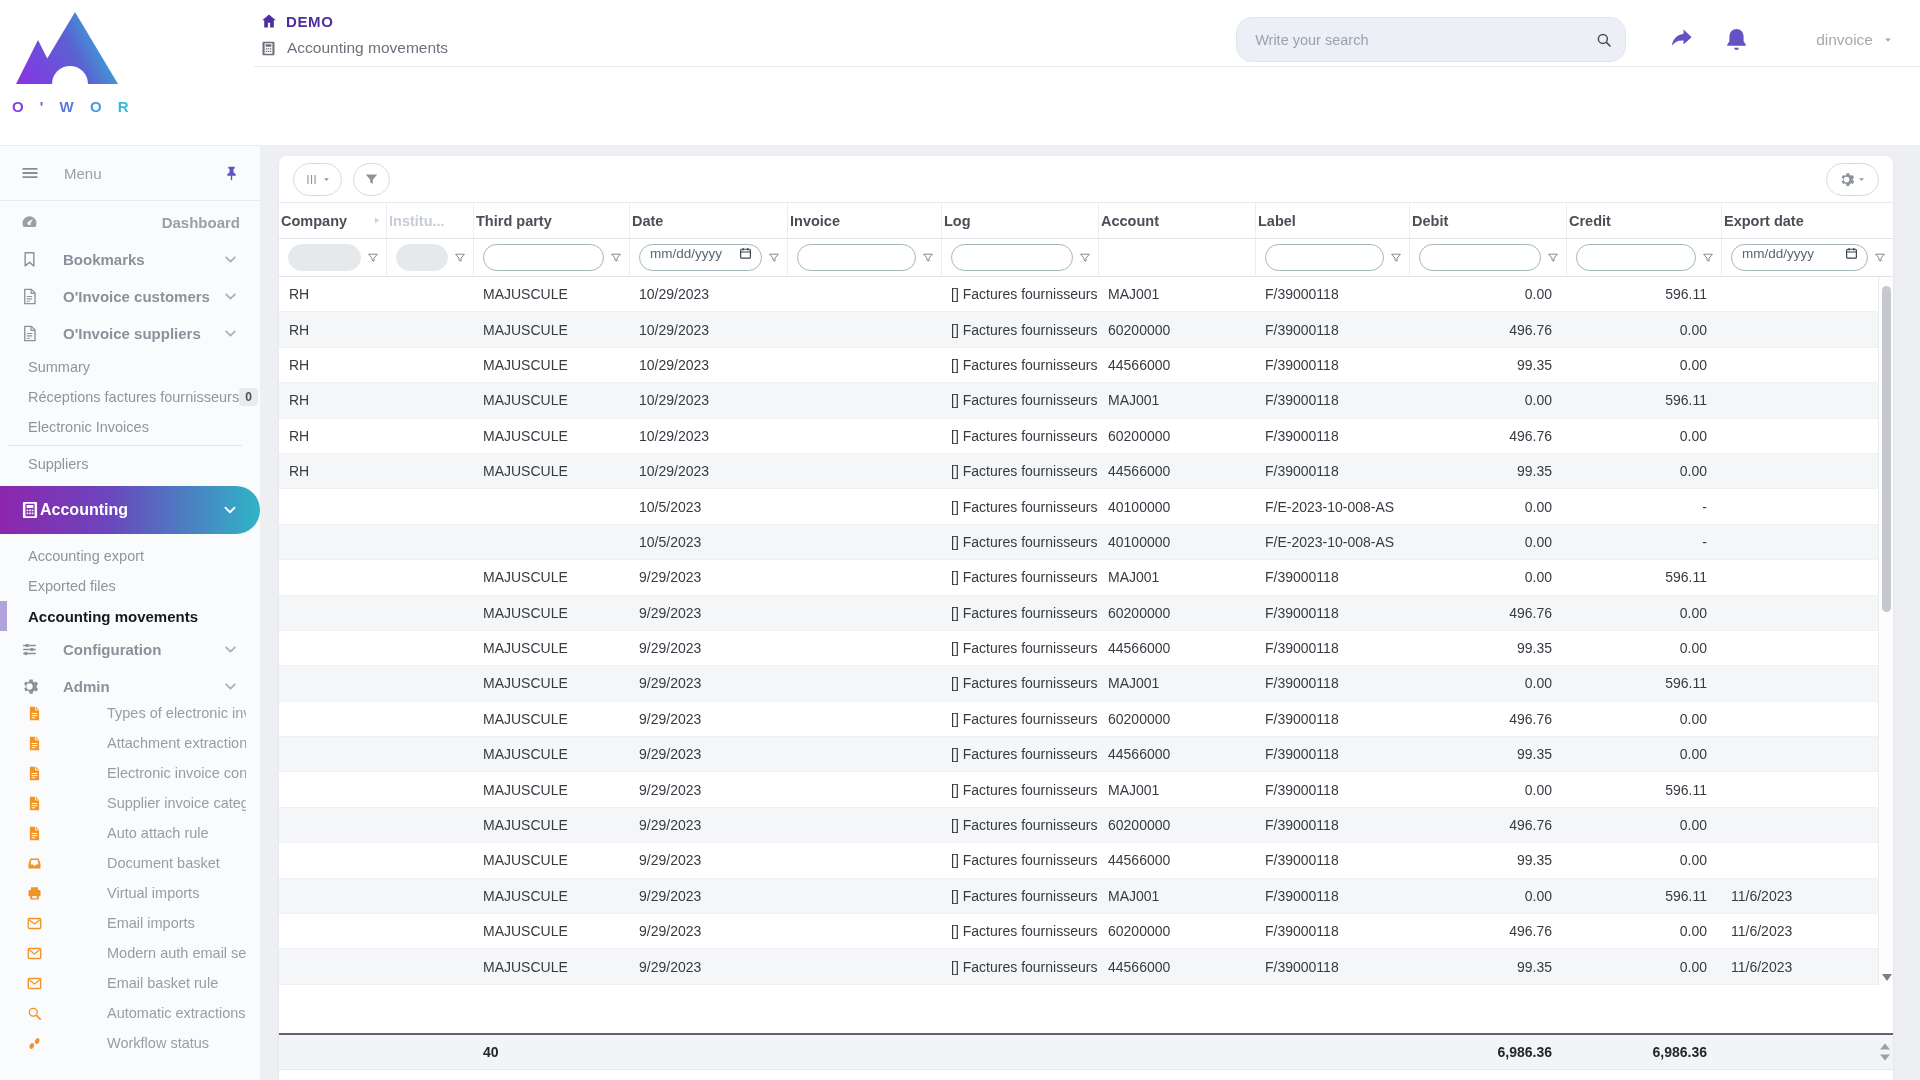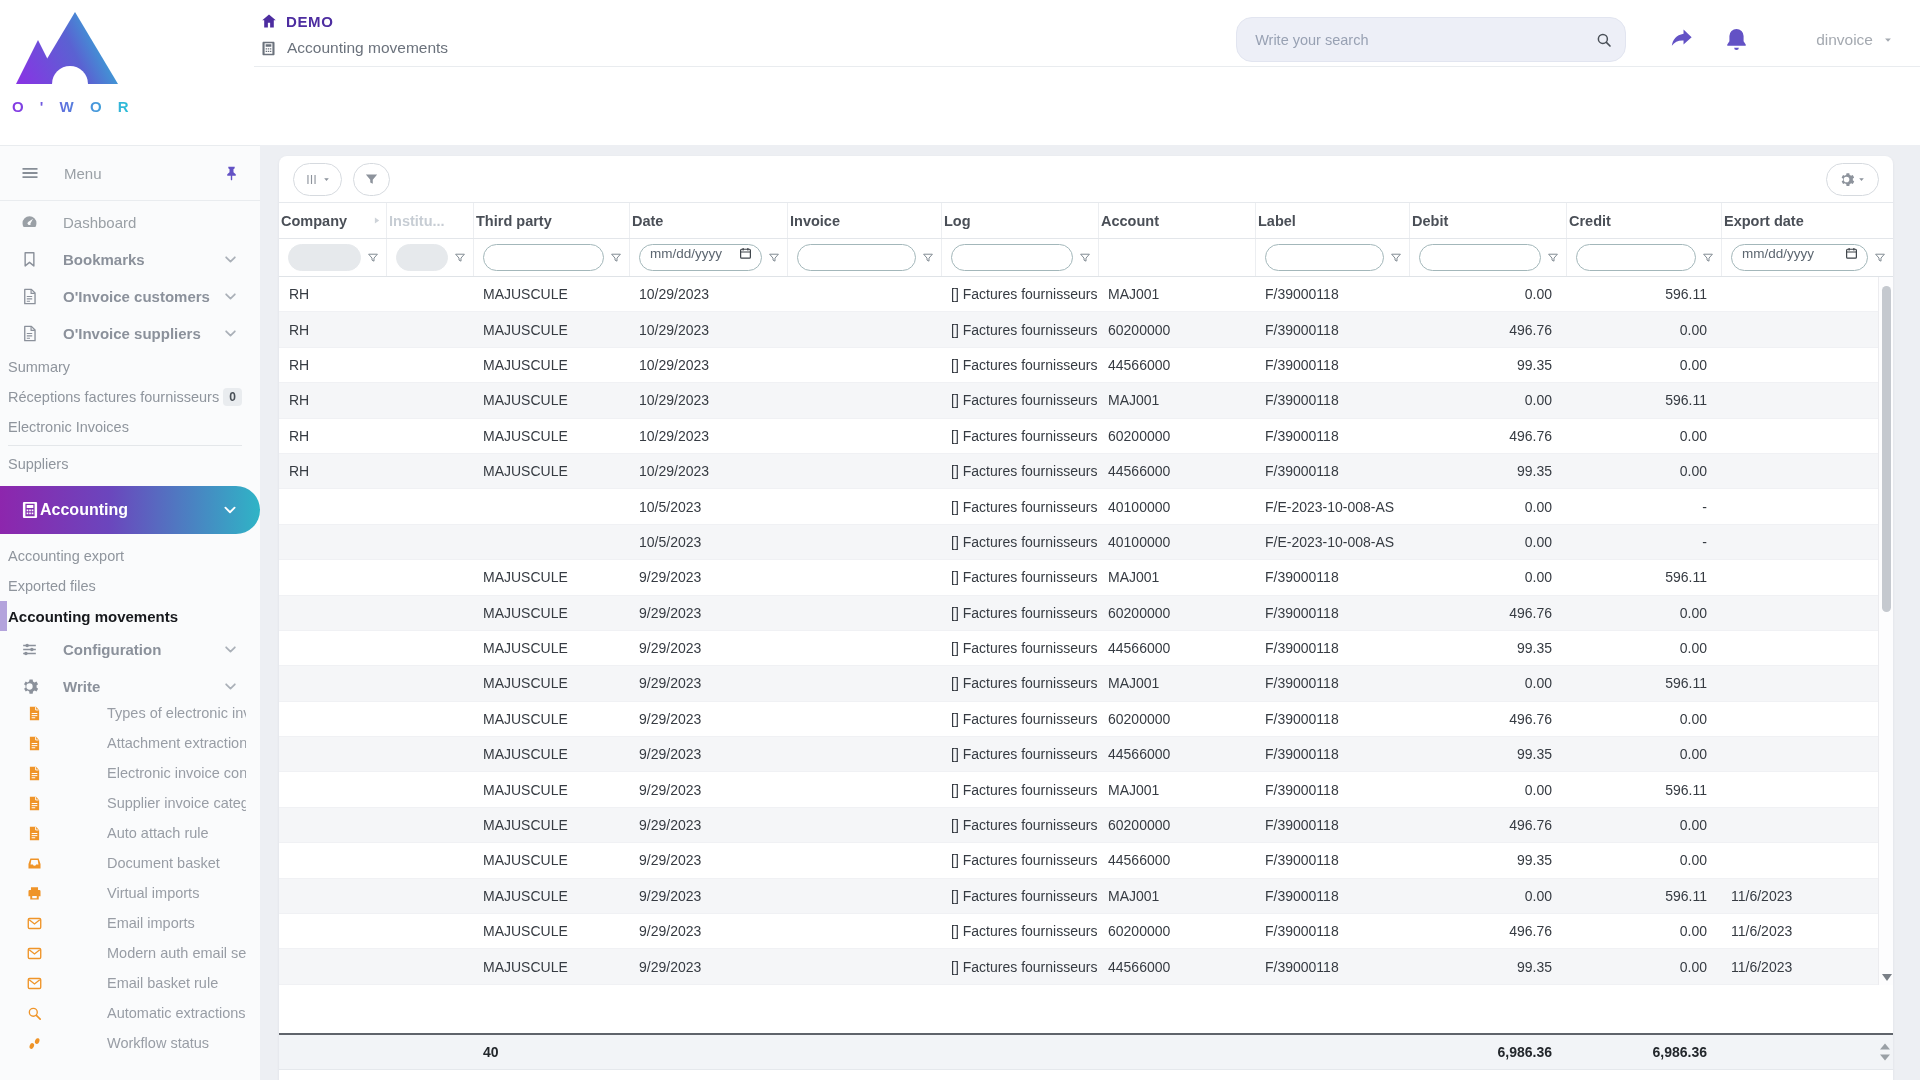--- a/index.html
+++ b/index.html
@@ -41,25 +41,25 @@
   
   .sidebar { background:#fafbfc; overflow:hidden; }
   .menu-row { height:56px; border-top:1px solid #e9ecef; border-bottom:1px solid #e9ecef;
     display:flex; align-items:center; padding:0 20px; }
   .menu-row .ham { width:20px; height:20px; color:#878e97; }
   .menu-row .lbl { margin-left:24px; color:#9aa0a6; font-size:15px; }
   .menu-row .pin { margin-left:auto; width:17px; height:17px; color:#6352c5; }
   .nav { padding-top:3px; }
   .s-item { height:37px; display:flex; align-items:center; padding:0 20px; color:#8b919b;
     font-weight:700; font-size:15px; white-space:nowrap; }
-  .s-item.regular { font-weight:400; color:#9aa0a6; }
+  .s-item.regular { font-weight:700; color:#9aa0a6;justify-content:space-between; }
   .s-item .ic { width:19px; height:19px; flex:0 0 auto; }
   .s-item .lbl { margin-left:24px; overflow:hidden; }
   .chev { margin-left:auto; width:15px; height:15px; color:#aab0b8; flex:0 0 auto; }
-  .s-sub { height:30px; display:flex; align-items:center; padding:0 18px 0 8px; color:#8f959d;
+  .s-sub { height:30px; display:flex; align-items:center; padding:0 18px 0 28px; color:#8f959d;
     font-size:14.5px; white-space:nowrap; position:relative; }
   .s-sub .badge { margin-left:auto; background:#e9ecef; color:#495057; border-radius:4px;
     font-size:12px; font-weight:700; padding:2px 6px; }
   .s-sub.active { font-weight:800; color:#17191d; font-size:15px; }
   .s-sub.active::before { content:''; position:absolute; left:0; top:0; bottom:0; width:7px; background:#b3a3dc; }
   .s-div { height:1px; background:#e4e7ea; margin:3px 18px 3px 8px; }
   .s-grad { height:48px; margin:7px 0; display:flex; align-items:center; padding:0 20px;
     color:#fff; font-weight:700; font-size:16px; border-radius:0 26px 26px 0;
     background:linear-gradient(90deg,#8d26ad 0%,#6b46bd 42%,#2fb4c6 100%); }
   .s-grad .ic { width:20px; height:20px; }
@@ -276,21 +276,21 @@
           </svg>
           <span class="lbl">Configuration</span>
           <svg class="ic chev" viewBox="0 0 24 24">
             <path d="M6.5 9.2 12 14.7l5.5-5.5" fill="none" stroke="currentColor" stroke-width="2.2" stroke-linecap="round" stroke-linejoin="round"></path>
           </svg>
         </div>
         <div class="s-item">
           <svg class="ic " viewBox="0 0 24 24">
             <path fill="currentColor" fill-rule="evenodd" d="M12 8a4 4 0 1 0 4 4 4 4 0 0 0-4-4zm9 4a7 7 0 0 1-.1 1.2l2 1.6-2 3.4-2.4-1a7 7 0 0 1-2 1.2L16 21h-4l-.4-2.6a7 7 0 0 1-2-1.2l-2.4 1-2-3.4 2-1.6A7 7 0 0 1 7 12a7 7 0 0 1 .1-1.2l-2-1.6 2-3.4 2.4 1a7 7 0 0 1 2-1.2L12 3h4l.4 2.6a7 7 0 0 1 2 1.2l2.4-1 2 3.4-2 1.6A7 7 0 0 1 21 12z"></path>
           </svg>
-          <span class="lbl">Write</span>
+          <span class="lbl">Admin</span>
           <svg class="ic chev" viewBox="0 0 24 24">
             <path d="M6.5 9.2 12 14.7l5.5-5.5" fill="none" stroke="currentColor" stroke-width="2.2" stroke-linecap="round" stroke-linejoin="round"></path>
           </svg>
         </div>
         <div class="s-admin">
           <svg class="ic " viewBox="0 0 24 24">
             <path fill="currentColor" d="M5.5 2.5h8.6l4.4 4.4v14.6H5.5z"></path>
             <path d="M13.6 2.8V7h4.3" fill="none" stroke="#ffffff" stroke-width="1.3"></path>
             <path d="M8 12h8M8 15h8M8 18h5" stroke="#ffffff" stroke-width="1.4" fill="none"></path>
           </svg>

